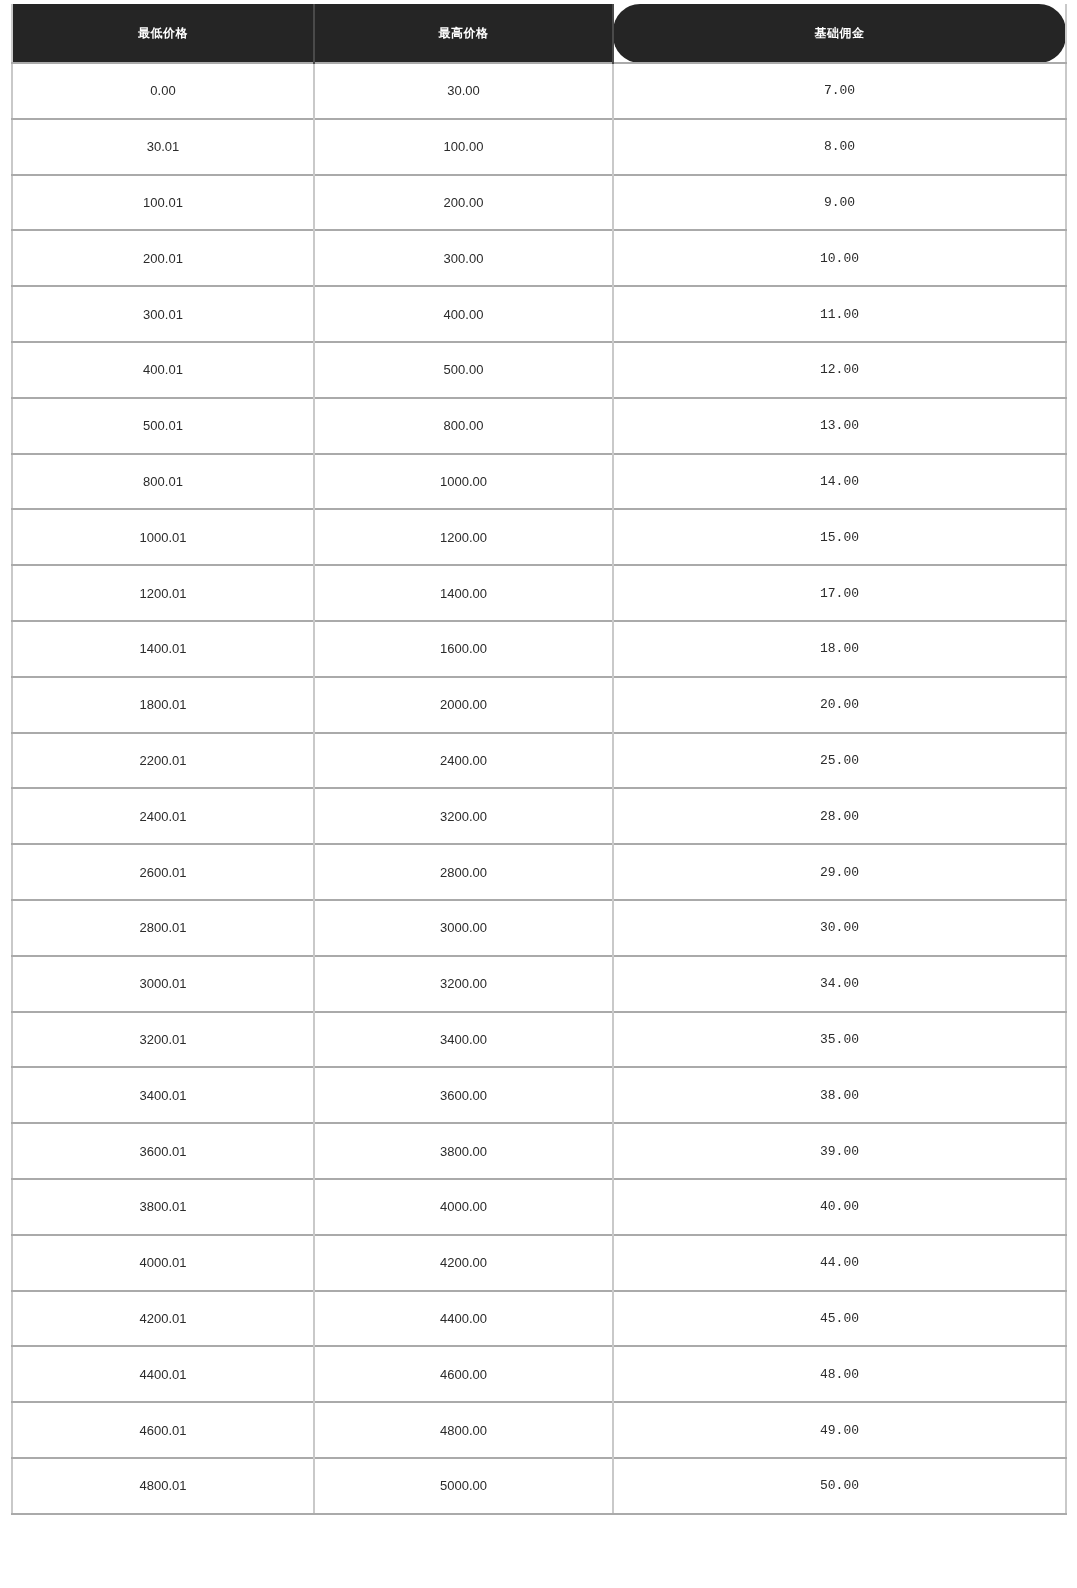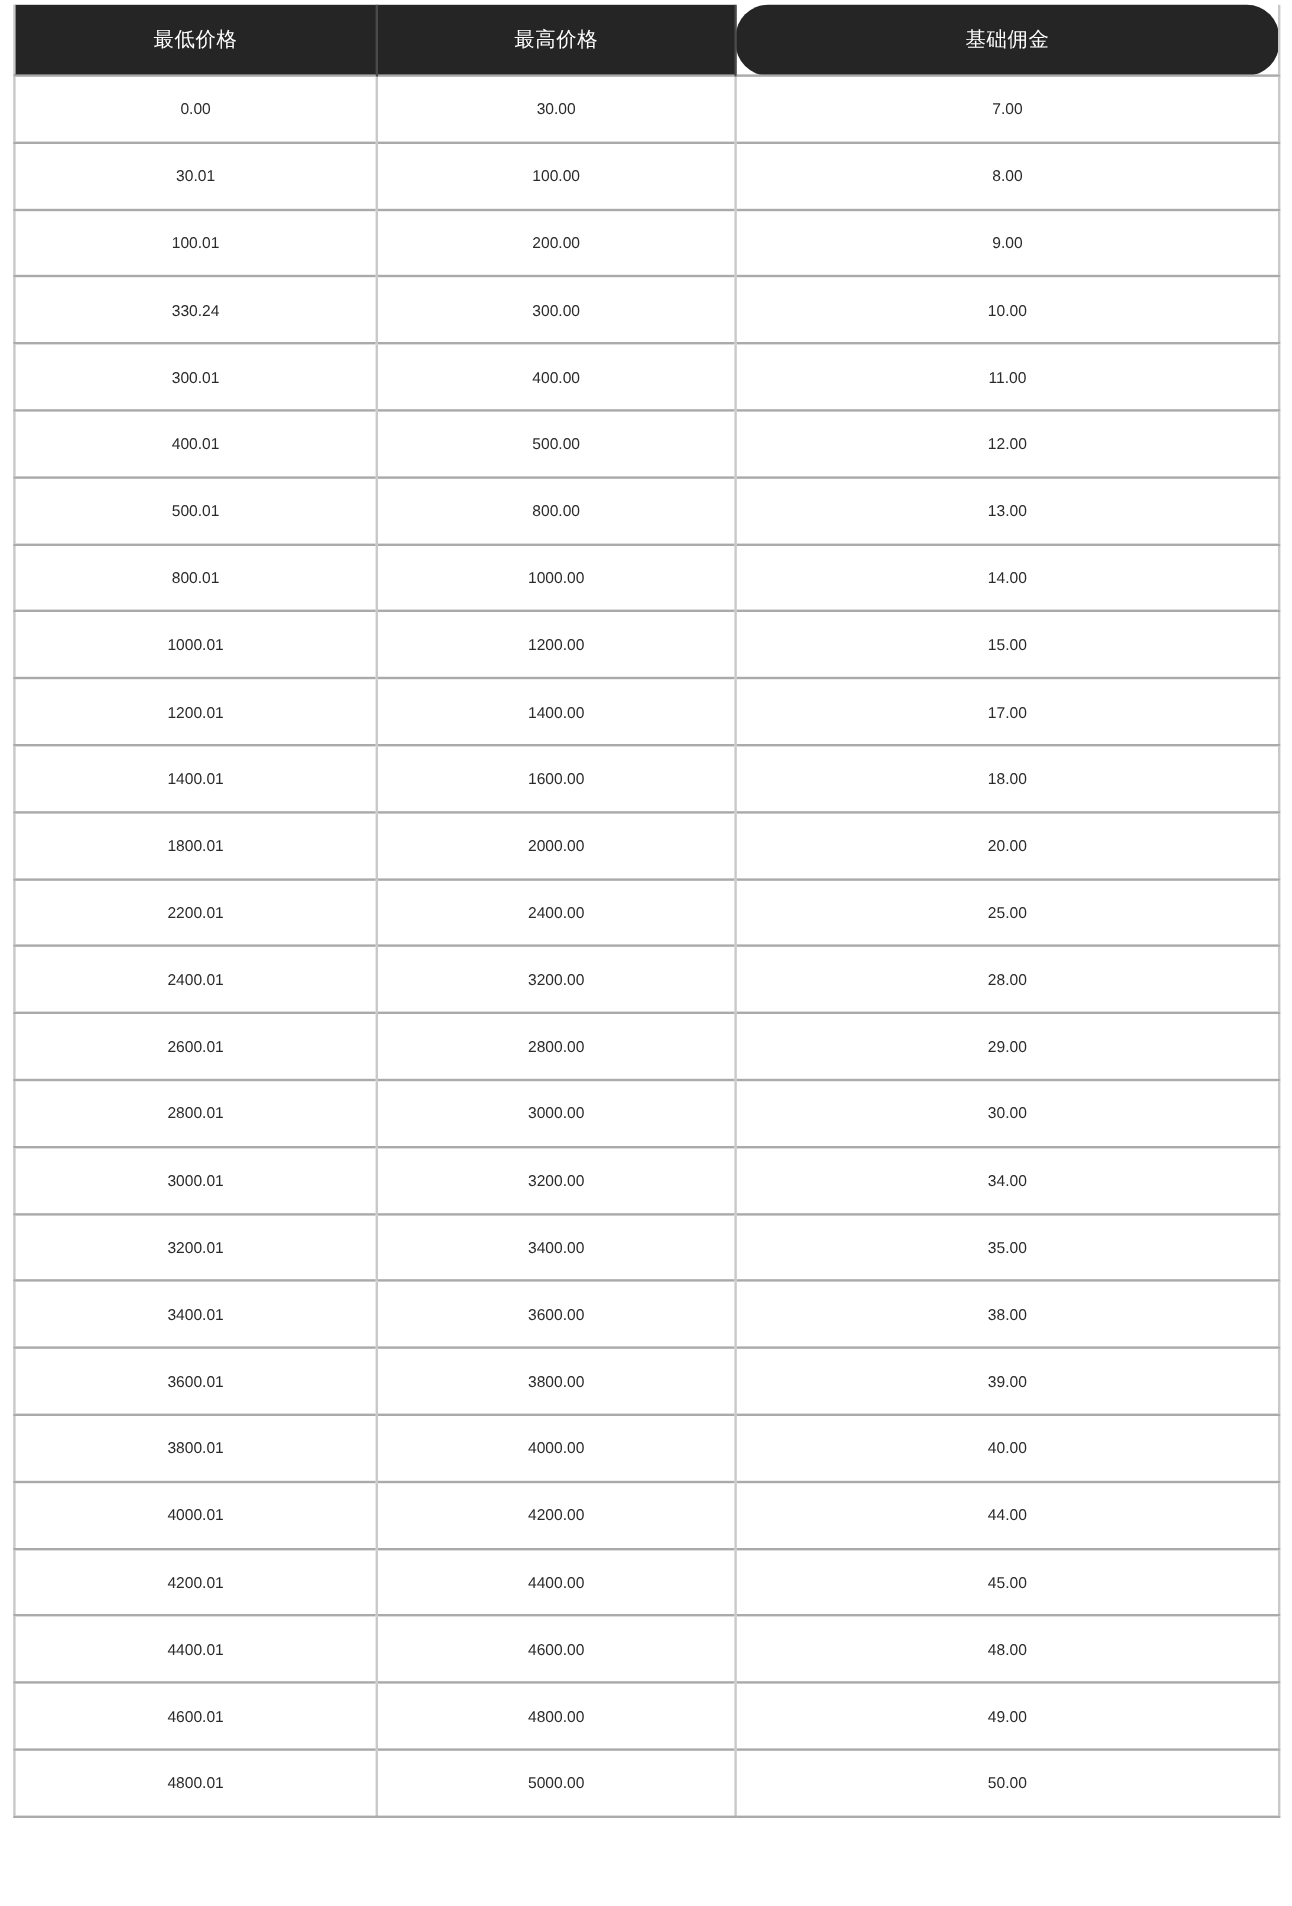--- a/index.html
+++ b/index.html
@@ -27,22 +27,22 @@
     table-layout: fixed;
     background: #ffffff;
   }
   table.rate-table col.c-min   { width: 302px; }
   table.rate-table col.c-max   { width: 299px; }
   table.rate-table col.c-comm  { width: 453px; }
 
   thead th {
     background: #252525;
     color: #ffffff;
-    font-size: 17px;
-    font-weight: normal;
+    font-size: 12px;
+    font-weight: bold;
     height: 58px;
     line-height: 58px;
     padding: 0;
     text-align: center;
     vertical-align: middle;
     border-right: 2px solid #4a4a4a;
     letter-spacing: 0.5px;
   }
   thead th:last-child { border-right: none; border-radius: 27px; }
 
@@ -51,21 +51,21 @@
     padding: 0;
     text-align: center;
     vertical-align: middle;
     font-size: 13px;
     color: #2b2b2b;
     background: #ffffff;
     border-top: 2px solid #aaaaaa;
     border-right: 2px solid #c9c9c9;
     white-space: nowrap;
   }
-  tbody td:last-child { border-right: none; }
+  tbody td:last-child { border-right: none; font-family: Liberation Mono, monospace; }
   tbody tr:last-child td { border-bottom: 2px solid #aaaaaa; }
 
   table.rate-table {
     border-left: 2px solid #c9c9c9;
     border-right: 2px solid #c9c9c9;
   }
 </style>
 </head>
 <body>
 
@@ -93,21 +93,21 @@
           <td>30.01</td>
           <td>100.00</td>
           <td>8.00</td>
         </tr>
         <tr>
           <td>100.01</td>
           <td>200.00</td>
           <td>9.00</td>
         </tr>
         <tr>
-          <td>330.24</td>
+          <td>200.01</td>
           <td>300.00</td>
           <td>10.00</td>
         </tr>
         <tr>
           <td>300.01</td>
           <td>400.00</td>
           <td>11.00</td>
         </tr>
         <tr>
           <td>400.01</td>

